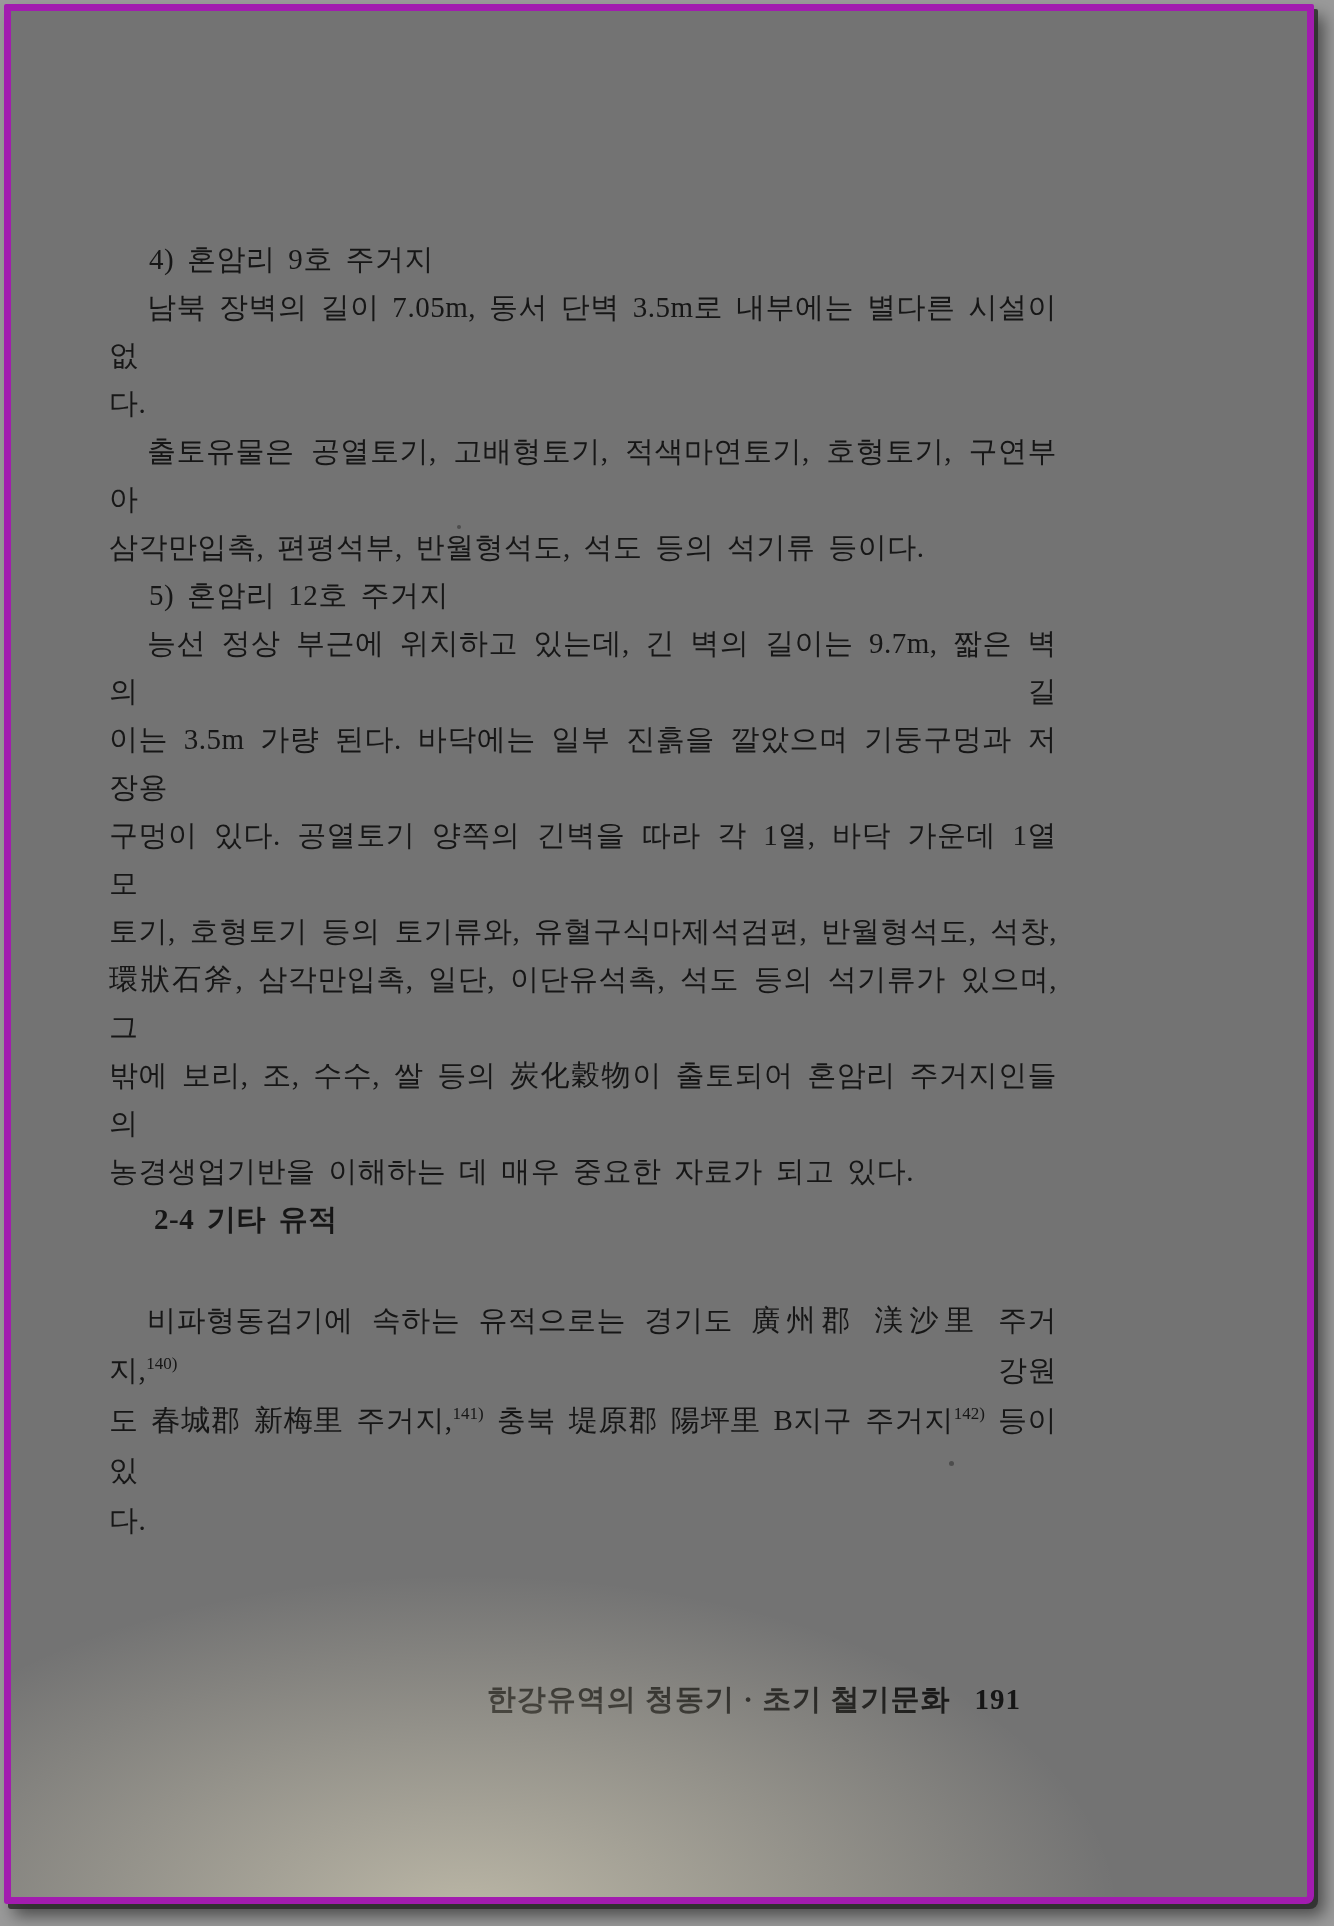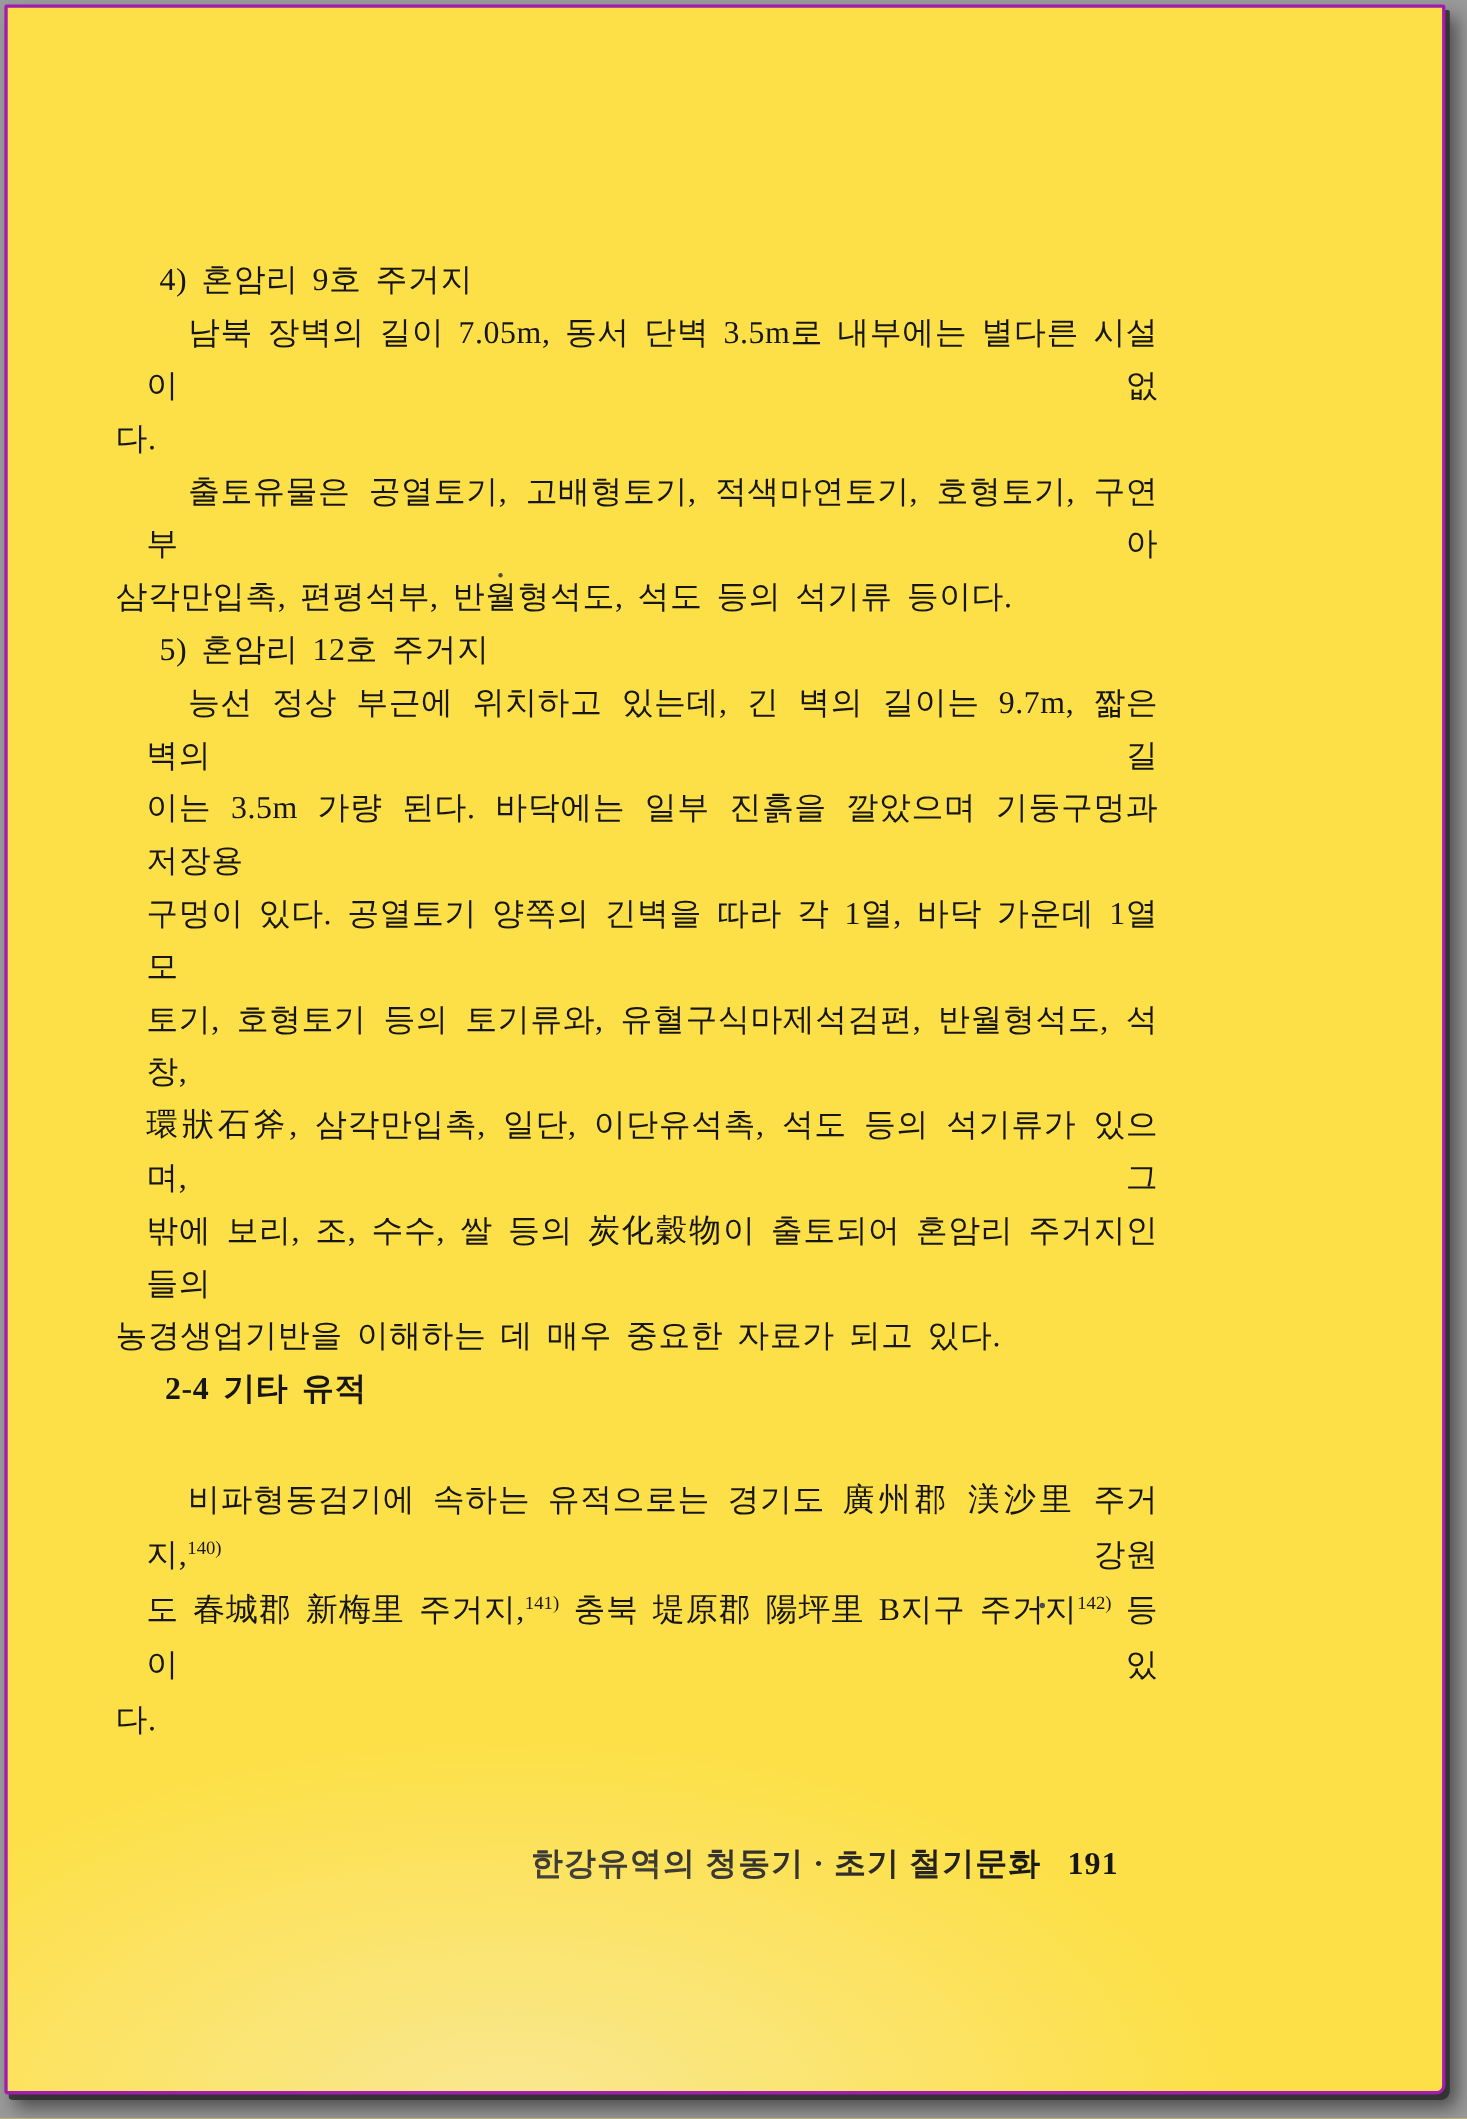--- a/index.html
+++ b/index.html
@@ -6,43 +6,43 @@
   body {
     width: 1334px; height: 1926px;
     background: #9a9a9a;
     position: relative;
     font-family: "Liberation Serif", "DejaVu Serif", serif;
     overflow: hidden;
   }
   .page {
     position: absolute;
     left: 4px; top: 4px; right: 20px; bottom: 22px;
-    background: #fde047;
-    border: 3px solid #a21caf;
+    background: #737373;
+    border: 7px solid #a21caf;
     border-radius: 2px 2px 8px 3px;
     box-shadow: 4px 5px 0 rgba(45,45,45,0.85), 10px 12px 16px rgba(0,0,0,0.5);
   }
   .page::after {
     content: "";
     position: absolute; left: 0; right: 0; bottom: 0; height: 420px;
     background: radial-gradient(ellipse at 35% 105%, rgba(246,238,208,0.55), rgba(246,238,208,0) 55%);
     pointer-events: none;
   }
   .content {
     position: absolute;
     left: 98px; top: 224px;
     width: 948px;
     font-size: 29px;
     line-height: 48px;
     color: #161616;
     letter-spacing: 0.5px;
     word-spacing: 5px;
   }
   .line { text-align: justify; }
-  .line.fill { text-align-last: justify; margin-left: 28px; }
+  .line.fill { text-align-last: justify; }
   .indent { text-indent: 38px; }
   .h-sub { text-indent: 40px; }
   .h-sec { font-weight: bold; text-indent: 45px; }
   .gap-lg { }
   .gap-md { margin-top: 52px; }
   .wide { line-height: 50px; }
   sup.fnref {
     font-size: 17px;
     vertical-align: super;
     line-height: 0;

